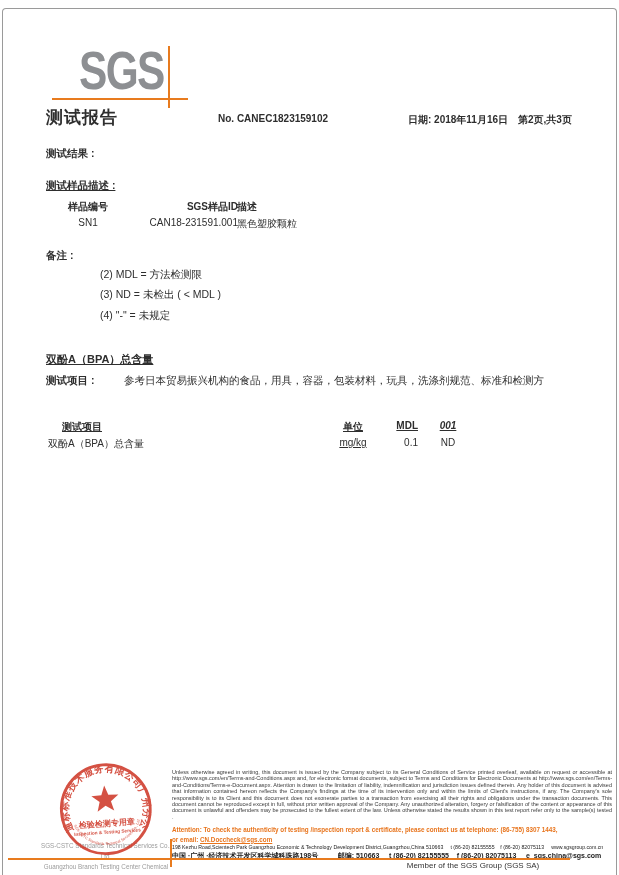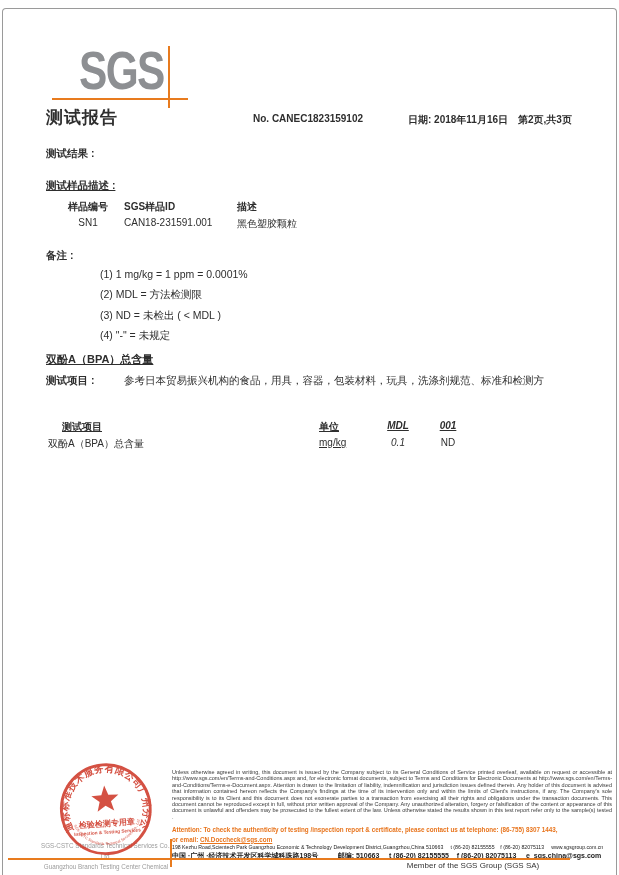--- a/index.html
+++ b/index.html
@@ -18,52 +18,52 @@
   .logo{left:50px;top:26px;width:150px;height:70px;margin-top:16px;}
   .logo-text{position:absolute;left:29px;top:2px;font-size:53px;line-height:1;
     font-weight:700;color:#8d8f92;letter-spacing:-2px;
     transform:scale(0.80,1);transform-origin:left top;}
   .logo-hline{position:absolute;left:2px;top:56px;width:136px;height:2px;background:#e87b1e;}
   .logo-vline{position:absolute;left:118px;top:4px;width:2px;height:62px;background:#e87b1e;}
 
   
   .title{left:46px;top:106px;font-size:17px;font-weight:700;letter-spacing:1px;}
   .hmeta{font-size:10px;font-weight:700;top:113px;}
-  .report-no{left:218px;margin-left:35px;}
+  .report-no{left:218px;}
   .date{left:408px;}
   .page-info{left:518px;}
 
   .label{font-size:10.5px;font-weight:600;text-align:right;}
   .u{text-decoration:underline;}
   .results-label{left:46px;top:147px;}
   .sample-desc{left:46px;top:179px;font-weight:700;}
 
   
   .st-row{left:0;width:619px;font-size:10px;}
   .st-h{top:200px;font-weight:700;}
   .st-d{top:217px;}
   .st-c1{position:absolute;left:58px;width:60px;text-align:center;}
-  .st-c2{position:absolute;left:124px;width:114px;text-align:left;}
+  .st-c2{position:absolute;left:124px;width:114px;text-align:right;}
   .st-c3{position:absolute;left:237px;}
 
   .remarks-label{left:46px;top:249px;}
   .notes{left:100px;top:264px;font-size:10.5px;line-height:20.4px;}
 
   .bpa-heading{left:46px;top:352px;font-size:11px;font-weight:700;text-decoration:underline;}
   .method-label{left:46px;top:374px;}
   .method-text{left:124px;top:370px;width:452px;font-size:10.5px;line-height:21px;}
 
   
   .rt{font-size:10px;}
   .rt-h{top:420px;font-weight:700;}
   .rt-d{top:437px;}
   .rt-item-h{position:absolute;left:62px;text-decoration:underline;}
   .rt-item{position:absolute;left:48px;}
-  .rt-unit{position:absolute;left:319px;width:50px;text-decoration:underline;}
-  .rt-mdl{position:absolute;left:378px;width:40px;text-align:center;font-style:italic;}
+  .rt-unit{position:absolute;left:328px;width:50px;text-align:center;text-decoration:underline;}
+  .rt-mdl{position:absolute;left:378px;width:40px;text-align:right;}
   .rt-val{position:absolute;left:424px;width:48px;text-align:center;}
   .ital{font-style:italic;}
 
   
   .company-lines{left:36px;top:841px;width:140px;text-align:center;
     font-size:6.3px;line-height:10.5px;color:#9b9b9b;}
   .disclaimer{left:172px;top:769px;width:440px;font-size:5.5px;line-height:6.4px;
     text-align:justify;color:#3a3a3a;}
   .attention{left:172px;top:825px;width:440px;font-size:6.3px;line-height:9.6px;
     font-weight:700;color:#e8741c;}
@@ -101,21 +101,20 @@
   <span class="st-c3">描述</span>
 </div>
 <div class="abs st-row st-d">
   <span class="st-c1">SN1</span>
   <span class="st-c2">CAN18-231591.001</span>
   <span class="st-c3">黑色塑胶颗粒</span>
 </div>
 
 <div class="abs label remarks-label">备注 :</div>
 <div class="abs notes">
-  <div>(1) 1 mg/kg = 1 ppm = 0.0001%</div>
   <div>(2) MDL = 方法检测限</div>
   <div>(3) ND = 未检出 ( &lt; MDL )</div>
   <div>(4) "-" = 未规定</div>
 </div>
 
 <div class="abs bpa-heading">双酚A（BPA）总含量</div>
 <div class="abs label method-label">测试项目 :</div>
 <div class="abs method-text">
   <div>参考日本贸易振兴机构的食品，用具，容器，包装材料，玩具，洗涤剂规范、标准和检测方</div>
 </div>

